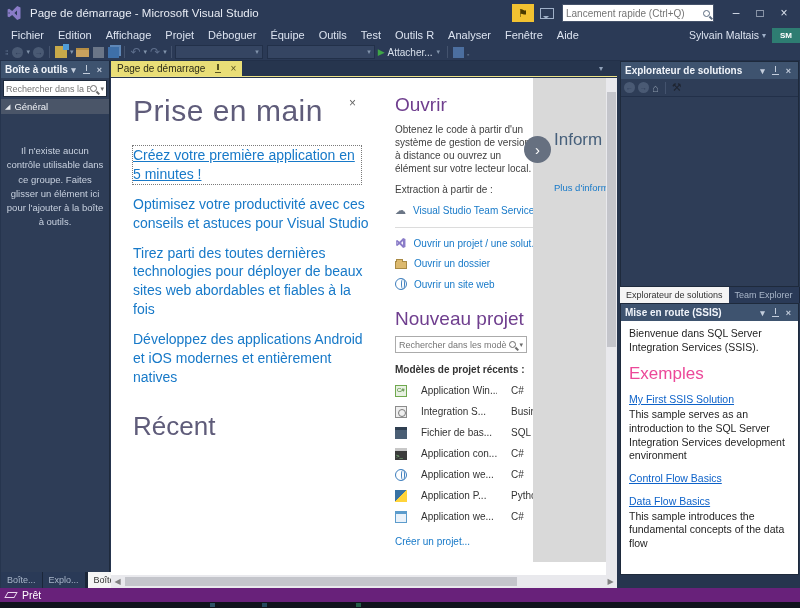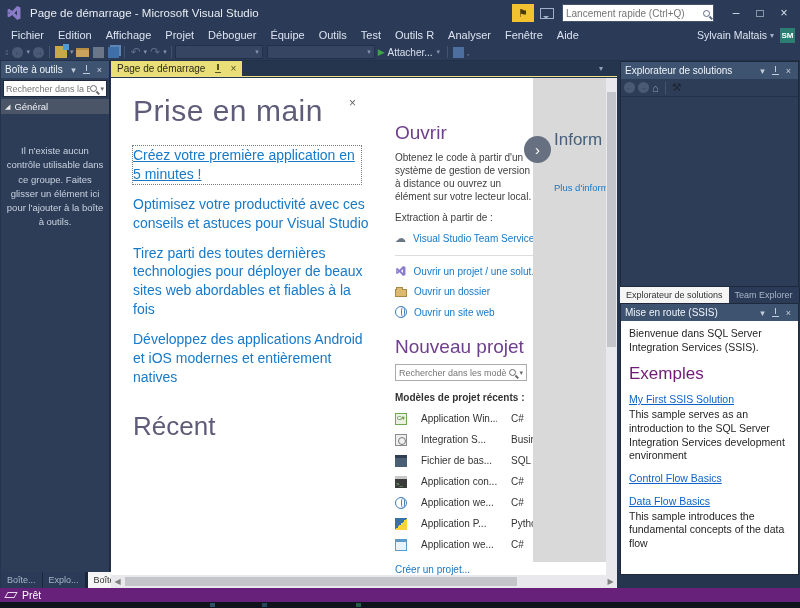--- a/index.html
+++ b/index.html
@@ -25,22 +25,22 @@
   .magnifier::after { content:""; position:absolute; width:4px; height:1.6px; background:#5B6B80;
     transform:rotate(45deg); left:5px; top:6px; }
   .win-btn { width:24px; height:20px; display:flex; align-items:center; justify-content:center;
     color:#DDE4F0; font-size:12px; cursor:pointer; }
 
   .menubar { position:absolute; left:0; top:26px; width:800px; height:18px; background:#2B3A56;
     display:flex; align-items:center; padding-left:4px; }
   .menu-item { color:#DCE3F0; font-size:11px; padding:0 7px; line-height:18px; cursor:pointer; white-space:nowrap; }
   .user-name { color:#DCE3F0; font-size:10.5px; margin-right:3px; white-space:nowrap; }
   .caret { color:#9FB0C8; font-size:8px; margin-right:6px; }
-  .avatar { width:15px; height:15px; background:#2E7D72; color:#FFF; font-size:8px; font-weight:bold;
-    display:flex; align-items:center; justify-content:center; margin-right:5px; }
+  .avatar { width:28px; height:15px; background:#2E7D72; color:#FFF; font-size:8px; font-weight:bold;
+    display:flex; align-items:center; justify-content:center; margin-right:0; }
 
   .toolbar { position:absolute; left:0; top:44px; width:800px; height:17px; background:#2B3A56;
     display:flex; align-items:center; padding-left:2px; border-bottom:1px solid #223049; }
   .grip { color:#5E6F8C; font-size:8px; letter-spacing:-1px; margin:0 3px; }
   .tbtn { height:14px; display:flex; align-items:center; justify-content:center; padding:0 2px;
     font-size:11px; cursor:pointer; }
   .nav-circle { width:11px; height:11px; border-radius:50%; background:#4A5A74; color:#2B3A56;
     font-size:8px; display:flex; align-items:center; justify-content:center; }
   .tsep { width:1px; height:12px; background:#44536E; margin:0 3px; }
   .mini-caret { color:#8294AC; font-size:7px; padding:0 1px; }
@@ -50,21 +50,21 @@
   .icon-save { width:11px; height:11px; background:#6B7688; }
   .icon-saveall { width:11px; height:11px; background:#3E6FA8; box-shadow:2px -2px 0 #5E87B8; }
   .undo-redo { color:#5E6F8C; font-size:12px; }
   .combo { height:14px; background:#354562; border:1px solid #223049; display:flex; align-items:center;
     justify-content:flex-end; padding-right:2px; }
   .attach { display:flex; align-items:center; color:#D8E0EC; font-size:10px; gap:3px; padding:0 3px; cursor:pointer; }
   .play { color:#3FA647; font-size:9px; }
   .icon-misc { width:11px; height:11px; background:#4C6FA0; }
 
   
-  .twin-header { height:17px; background:#3E536F; display:flex; align-items:center; padding:0 4px; }
+  .twin-header { height:17px; background:#3E536F; display:flex; align-items:center; padding:0 4px;font-weight:bold; }
   .twin-title { color:#F0F4FA; font-size:10px; flex:1; white-space:nowrap; overflow:hidden; }
   .hctl { color:#C3CDDC; font-size:9px; padding:0 3px; cursor:pointer; }
   .pin-icon { width:7px; height:9px; position:relative; margin:0 4px; cursor:pointer; }
   .pin-icon::before { content:""; position:absolute; left:3px; top:0; width:1.5px; height:6px; background:#C3CDDC; }
   .pin-icon::after { content:""; position:absolute; left:0.5px; bottom:0; width:6.5px; height:1.5px; background:#C3CDDC; }
 
   
   .toolbox { position:absolute; left:1px; top:61px; width:109px; height:527px; background:#2E3D57;
     border-right:1px solid #1E2A3C; }
   .tbx-search { margin:2px; height:17px; background:#FFF; border:1px solid #1E2A3C; display:flex; align-items:center; padding:0 2px; }
@@ -91,21 +91,21 @@
   .sp-close { position:absolute; left:238px; top:18px; color:#666; font-size:12px; cursor:pointer; }
   .col-left { position:absolute; left:22px; top:16px; width:246px; }
   .h-big { font-size:30px; font-weight:300; color:#5F5C7A; letter-spacing:0.5px; }
   .sp-links { margin-top:18px; }
   .sp-link { display:block; color:#1779C8; font-size:14px; line-height:1.35; margin-bottom:11px;
     text-decoration:none; cursor:pointer; width:238px; }
   .sp-link.focused { text-decoration:underline; outline:1px dotted #7A7A7A; width:228px; }
   .h-recent { font-size:26px; font-weight:300; color:#5F5C7A; margin-top:24px; }
 
   .col-right { position:absolute; left:284px; top:16px; width:140px; }
-  .h-sec { font-size:19px; font-weight:300; color:#6F3E8E;margin-top:28px; }
+  .h-sec { font-size:19px; font-weight:300; color:#6F3E8E; }
   .open-desc { font-size:10px; color:#3F3F3F; line-height:1.3; margin-top:7px; }
   .small-label { font-size:10px; color:#3F3F3F; margin-top:9px; }
   .icon-link { display:flex; align-items:center; gap:7px; margin-top:9px; cursor:pointer; }
   .icon-link .lbl { color:#1779C8; font-size:10px; white-space:nowrap; overflow:hidden; }
   .cloud-ic { color:#6B7686; font-size:11px; }
   .rule { border:0; border-top:1px solid #DCDCDC; margin:10px 0 2px 0; }
   .vs-mini { width:12px; height:12px; }
   .folder-ic { width:12px; height:8px; background:#DCB96E; border:1px solid #A98A44; position:relative; margin-top:2px; }
   .folder-ic::before { content:""; position:absolute; left:0; top:-3px; width:5px; height:2px; background:#DCB96E; border:1px solid #A98A44; border-bottom:0; }
   .np-search { margin-top:6px; width:132px; height:17px; background:#FFF; border:1px solid #ABABAB;
@@ -150,21 +150,21 @@
   .se-panel { position:absolute; left:0; top:0; right:0; height:226px; background:#2E3D57; border:1px solid #1E2A3C; }
   .se-toolbar { height:18px; background:#2E3D57; border-bottom:1px solid #223049; display:flex; align-items:center; padding:0 3px; gap:3px; }
   .se-circle { width:11px; height:11px; border-radius:50%; background:#4A5A74; color:#2B3A56; font-size:7px;
     display:flex; align-items:center; justify-content:center; }
   .home-ic { color:#8B98AA; font-size:11px; }
   .wrench-ic { color:#1E2430; font-size:11px; }
   .se-tabs { position:absolute; left:0; top:226px; right:0; height:16px; display:flex; background:#1B2639; }
   .ssis-panel { position:absolute; left:0; top:242px; right:0; bottom:13px; background:#FFF; border:1px solid #1E2A3C; }
   .ssis-body { position:absolute; inset:17px 0 0 0; background:#FFF; padding:6px 8px; overflow:hidden; }
   .ssis-welcome { font-size:10.5px; color:#1E1E1E; line-height:1.3; }
-  .ssis-h { font-size:17px; color:#701a75; margin-top:10px; font-weight:400; }
+  .ssis-h { font-size:17px; color:#ec4899; margin-top:10px; font-weight:400; }
   .ssis-link { display:inline-block; color:#0D62C9; font-size:10.5px; text-decoration:underline; margin-top:9px; cursor:pointer; }
   .ssis-desc { font-size:10.5px; color:#1E1E1E; line-height:1.3; margin-top:1px; }
 
   
   .statusbar { position:absolute; left:0; top:588px; width:800px; height:14px; background:#68217A;
     display:flex; align-items:center; padding:0 6px; gap:6px; }
   .status-ic { width:10px; height:6px; border:1px solid #EBD9F0; transform:skewX(-30deg); }
   .status-text { color:#FFF; font-size:10.5px; }
   .taskbar-sliver { position:absolute; left:0; top:602px; width:800px; height:6px; background:#10131C; }
   .blip { position:absolute; top:1px; width:5px; height:4px; opacity:0.7; }

